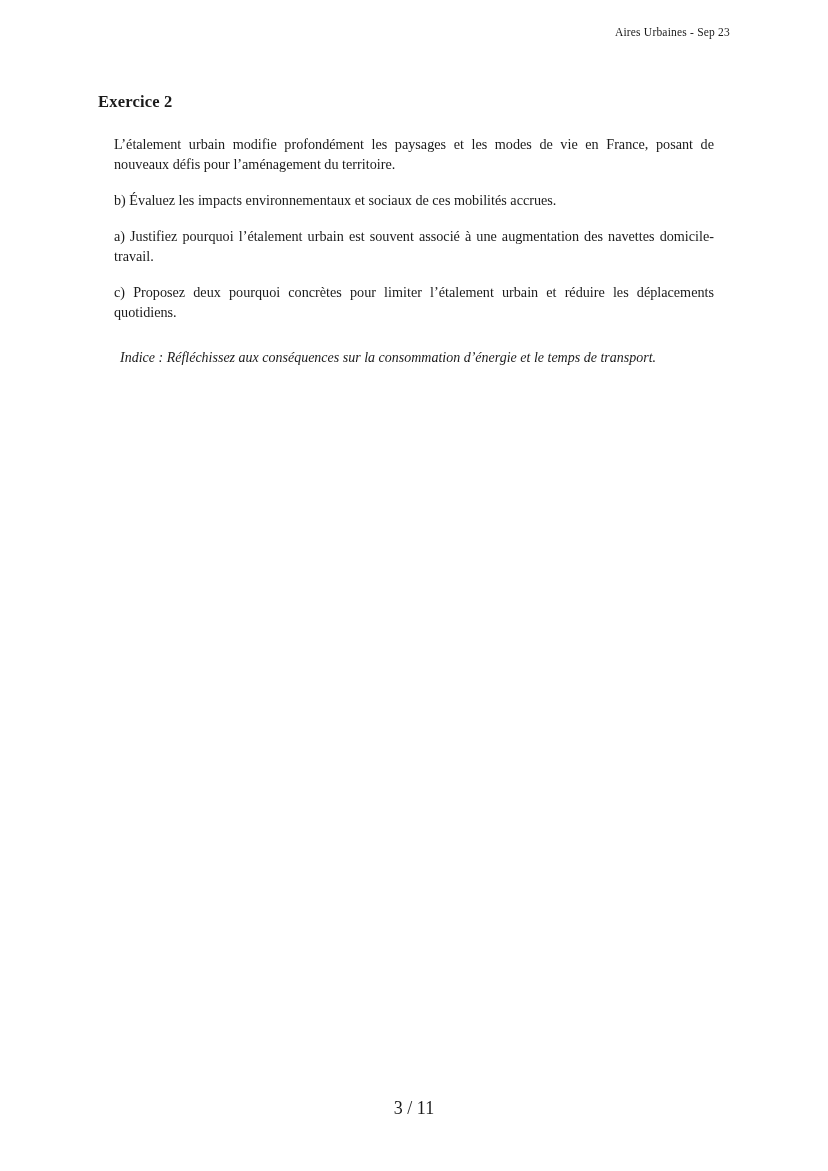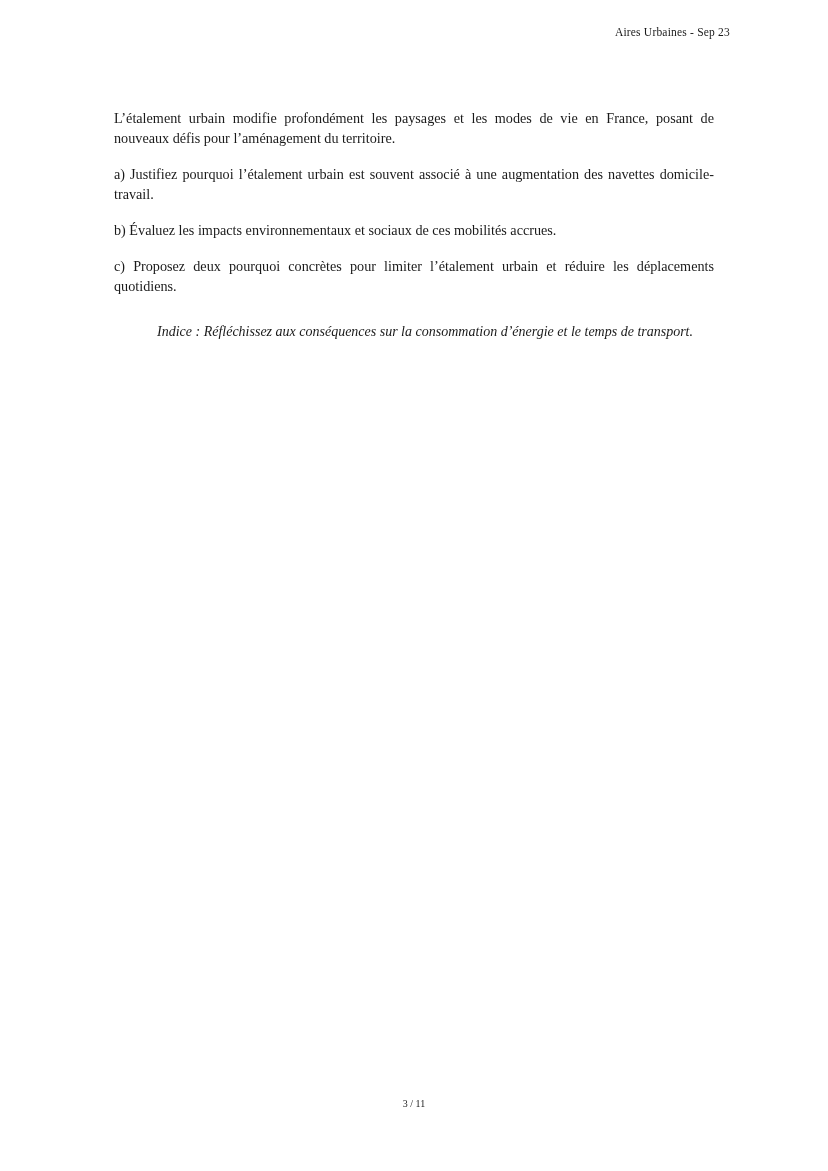--- a/index.html
+++ b/index.html
@@ -55,46 +55,46 @@
   }
   .para.item {
     text-align: justify;
   }
   .hint {
     margin-top: 26px;
     margin-left: 22px;
     font-size: 14px;
     font-style: italic;
     line-height: 20px;
-    text-align: center;
   }
   .page-number {
     position: absolute;
     left: 0;
     right: 0;
     top: 1098px;
     text-align: center;
-    font-size: 10px;
+    font-size: 18px;
     color: #1a1a1a;
   }
 </style>
 </head>
 <body>
 
 <div class="page">
 
   <div class="header-note">Aires Urbaines - Sep 23</div>
 
   <div class="content">
 
+    <h1 class="exercise-title">Exercice 2</h1>
 
     <div class="body-block">
       <p class="para intro">L’étalement urbain modifie profondément les paysages et les modes de vie en France, posant de nouveaux défis pour l’aménagement du territoire.</p>
+      <p class="para item">b) Évaluez les impacts environnementaux et sociaux de ces mobilités accrues.</p>
       <p class="para item">a) Justifiez pourquoi l’étalement urbain est souvent associé à une augmentation des navettes domicile-travail.</p>
-      <p class="para item">b) Évaluez les impacts environnementaux et sociaux de ces mobilités accrues.</p>
       <p class="para item">c) Proposez deux pourquoi concrètes pour limiter l’étalement urbain et réduire les déplacements quotidiens.</p>
     </div>
 
     <p class="hint">Indice : Réfléchissez aux conséquences sur la consommation d’énergie et le temps de transport.</p>
 
   </div>
 
   <div class="page-number">3 / 11</div>
 
 </div>

